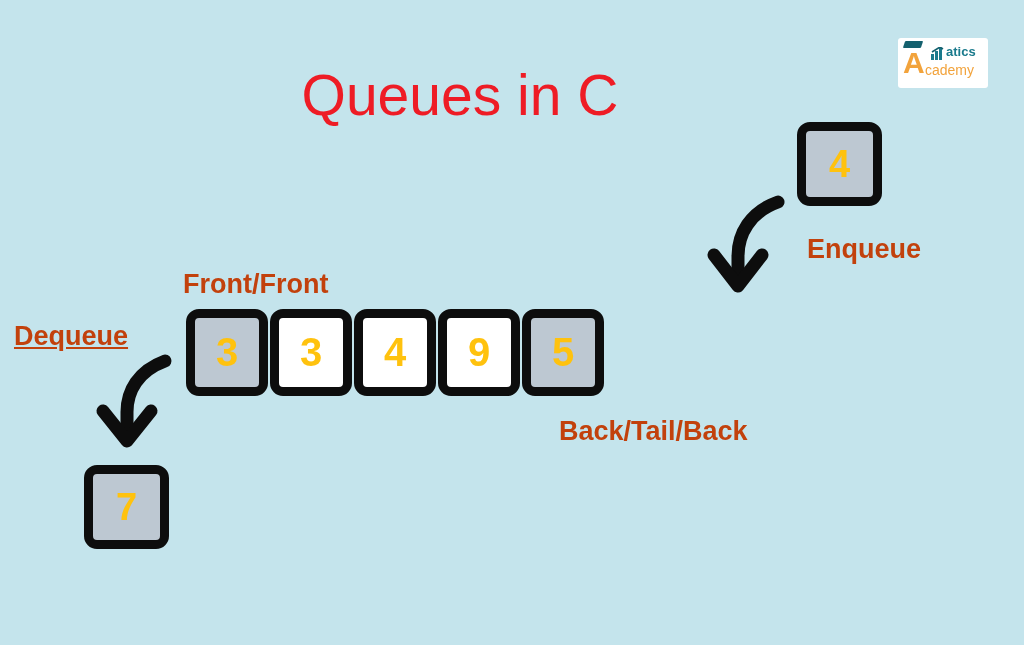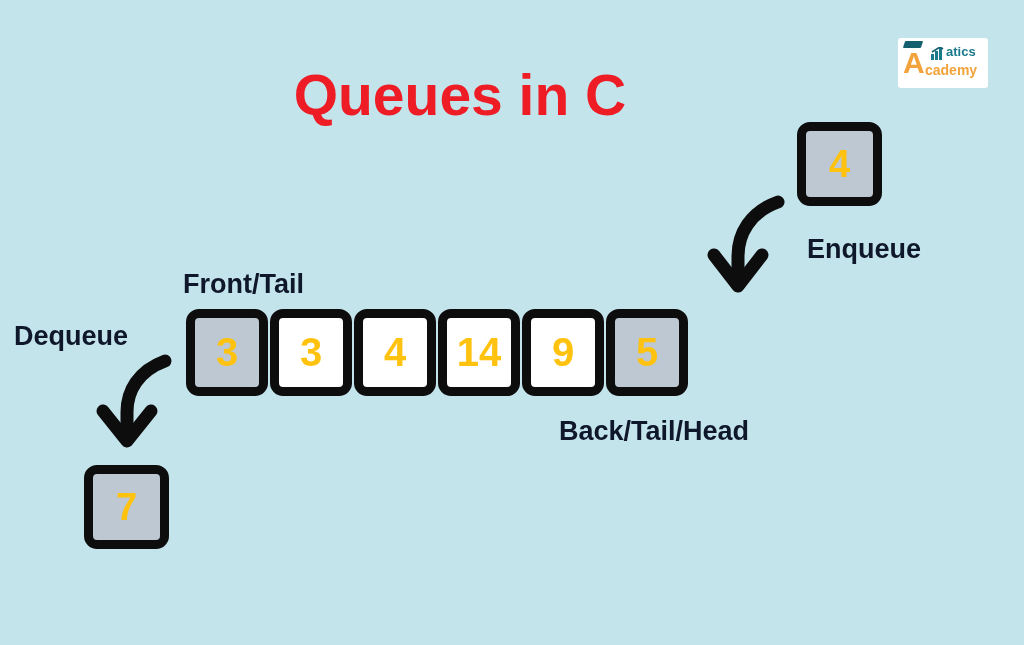--- a/index.html
+++ b/index.html
@@ -9,21 +9,21 @@
     width:1024px;height:645px;
     background:#c4e4ec;
     overflow:hidden;
   }
   
   .title{
     position:absolute;
     left:0; top:62px; width:920px;
     text-align:center;
     font-size:57px;
-    font-weight:700;
+    font-weight:400;
     letter-spacing:0px;
     color:#ee1c25;
     margin:0;
   }
   
   .logo{
     position:absolute;
     left:898px; top:38px;
     width:90px; height:50px;
     background:#ffffff;
@@ -42,32 +42,32 @@
   }
   .logo-bars{
     position:absolute; left:33px; top:9px;
   }
   .logo-top{
     position:absolute; left:48px; top:6px;
     font-size:13px; font-weight:700; color:#1a7a8c;
   }
   .logo-bottom{
     position:absolute; left:27px; top:24px;
-    font-size:14px; font-weight:700; color:#f2a33c;
+    font-size:14px; font-weight:400; color:#f2a33c;
   }
   
   .glabel{
     position:absolute;
     font-size:27px;
     font-weight:800;
-    color:#0f172a;
+    color:#c2410c;
     white-space:nowrap;
   }
   .glabel--front{left:183px; top:269px;}
-  .glabel--dequeue{left:14px; top:321px;}
+  .glabel--dequeue{left:14px; top:321px;text-decoration:underline;}
   .glabel--enqueue{left:807px; top:234px;}
   .glabel--back{left:559px; top:416px;}
   
   .queue-row{
     position:absolute;
     left:186px; top:309px;
     display:flex;
     gap:2px;
   }
   .cell{
@@ -117,28 +117,27 @@
     <span class="logo-bottom">cademy</span>
   </div>
 
   <div class="value-box value-box--enqueue">4</div>
   <svg class="arrow-svg arrow-svg--enqueue" width="100" height="112" viewBox="0 0 100 112">
     <path d="M80 9 C52 19 40 41 40 63 L40 86" fill="none" stroke="#0d0d0d" stroke-width="13" stroke-linecap="round"></path>
     <path d="M16 62 L40 93 L64 62" fill="none" stroke="#0d0d0d" stroke-width="13" stroke-linecap="round" stroke-linejoin="round"></path>
   </svg>
   <span class="glabel glabel--enqueue">Enqueue</span>
 
-  <span class="glabel glabel--front">Front/Tail</span>
-  <span class="glabel glabel--back">Back/Tail/Head</span>
+  <span class="glabel glabel--front">Front/Front</span>
+  <span class="glabel glabel--back">Back/Tail/Back</span>
 
   <div class="queue-row">
     <div class="cell cell--gray">3</div>
     <div class="cell">3</div>
     <div class="cell">4</div>
-    <div class="cell">14</div>
     <div class="cell">9</div>
     <div class="cell cell--gray">5</div>
   </div>
 
   <span class="glabel glabel--dequeue">Dequeue</span>
   <svg class="arrow-svg arrow-svg--dequeue" width="100" height="108" viewBox="0 0 100 108">
     <path d="M79 11 C52 21 41 41 41 62 L41 84" fill="none" stroke="#0d0d0d" stroke-width="13" stroke-linecap="round"></path>
     <path d="M17 61 L41 91 L65 61" fill="none" stroke="#0d0d0d" stroke-width="13" stroke-linecap="round" stroke-linejoin="round"></path>
   </svg>
   <div class="value-box value-box--dequeue">7</div>

